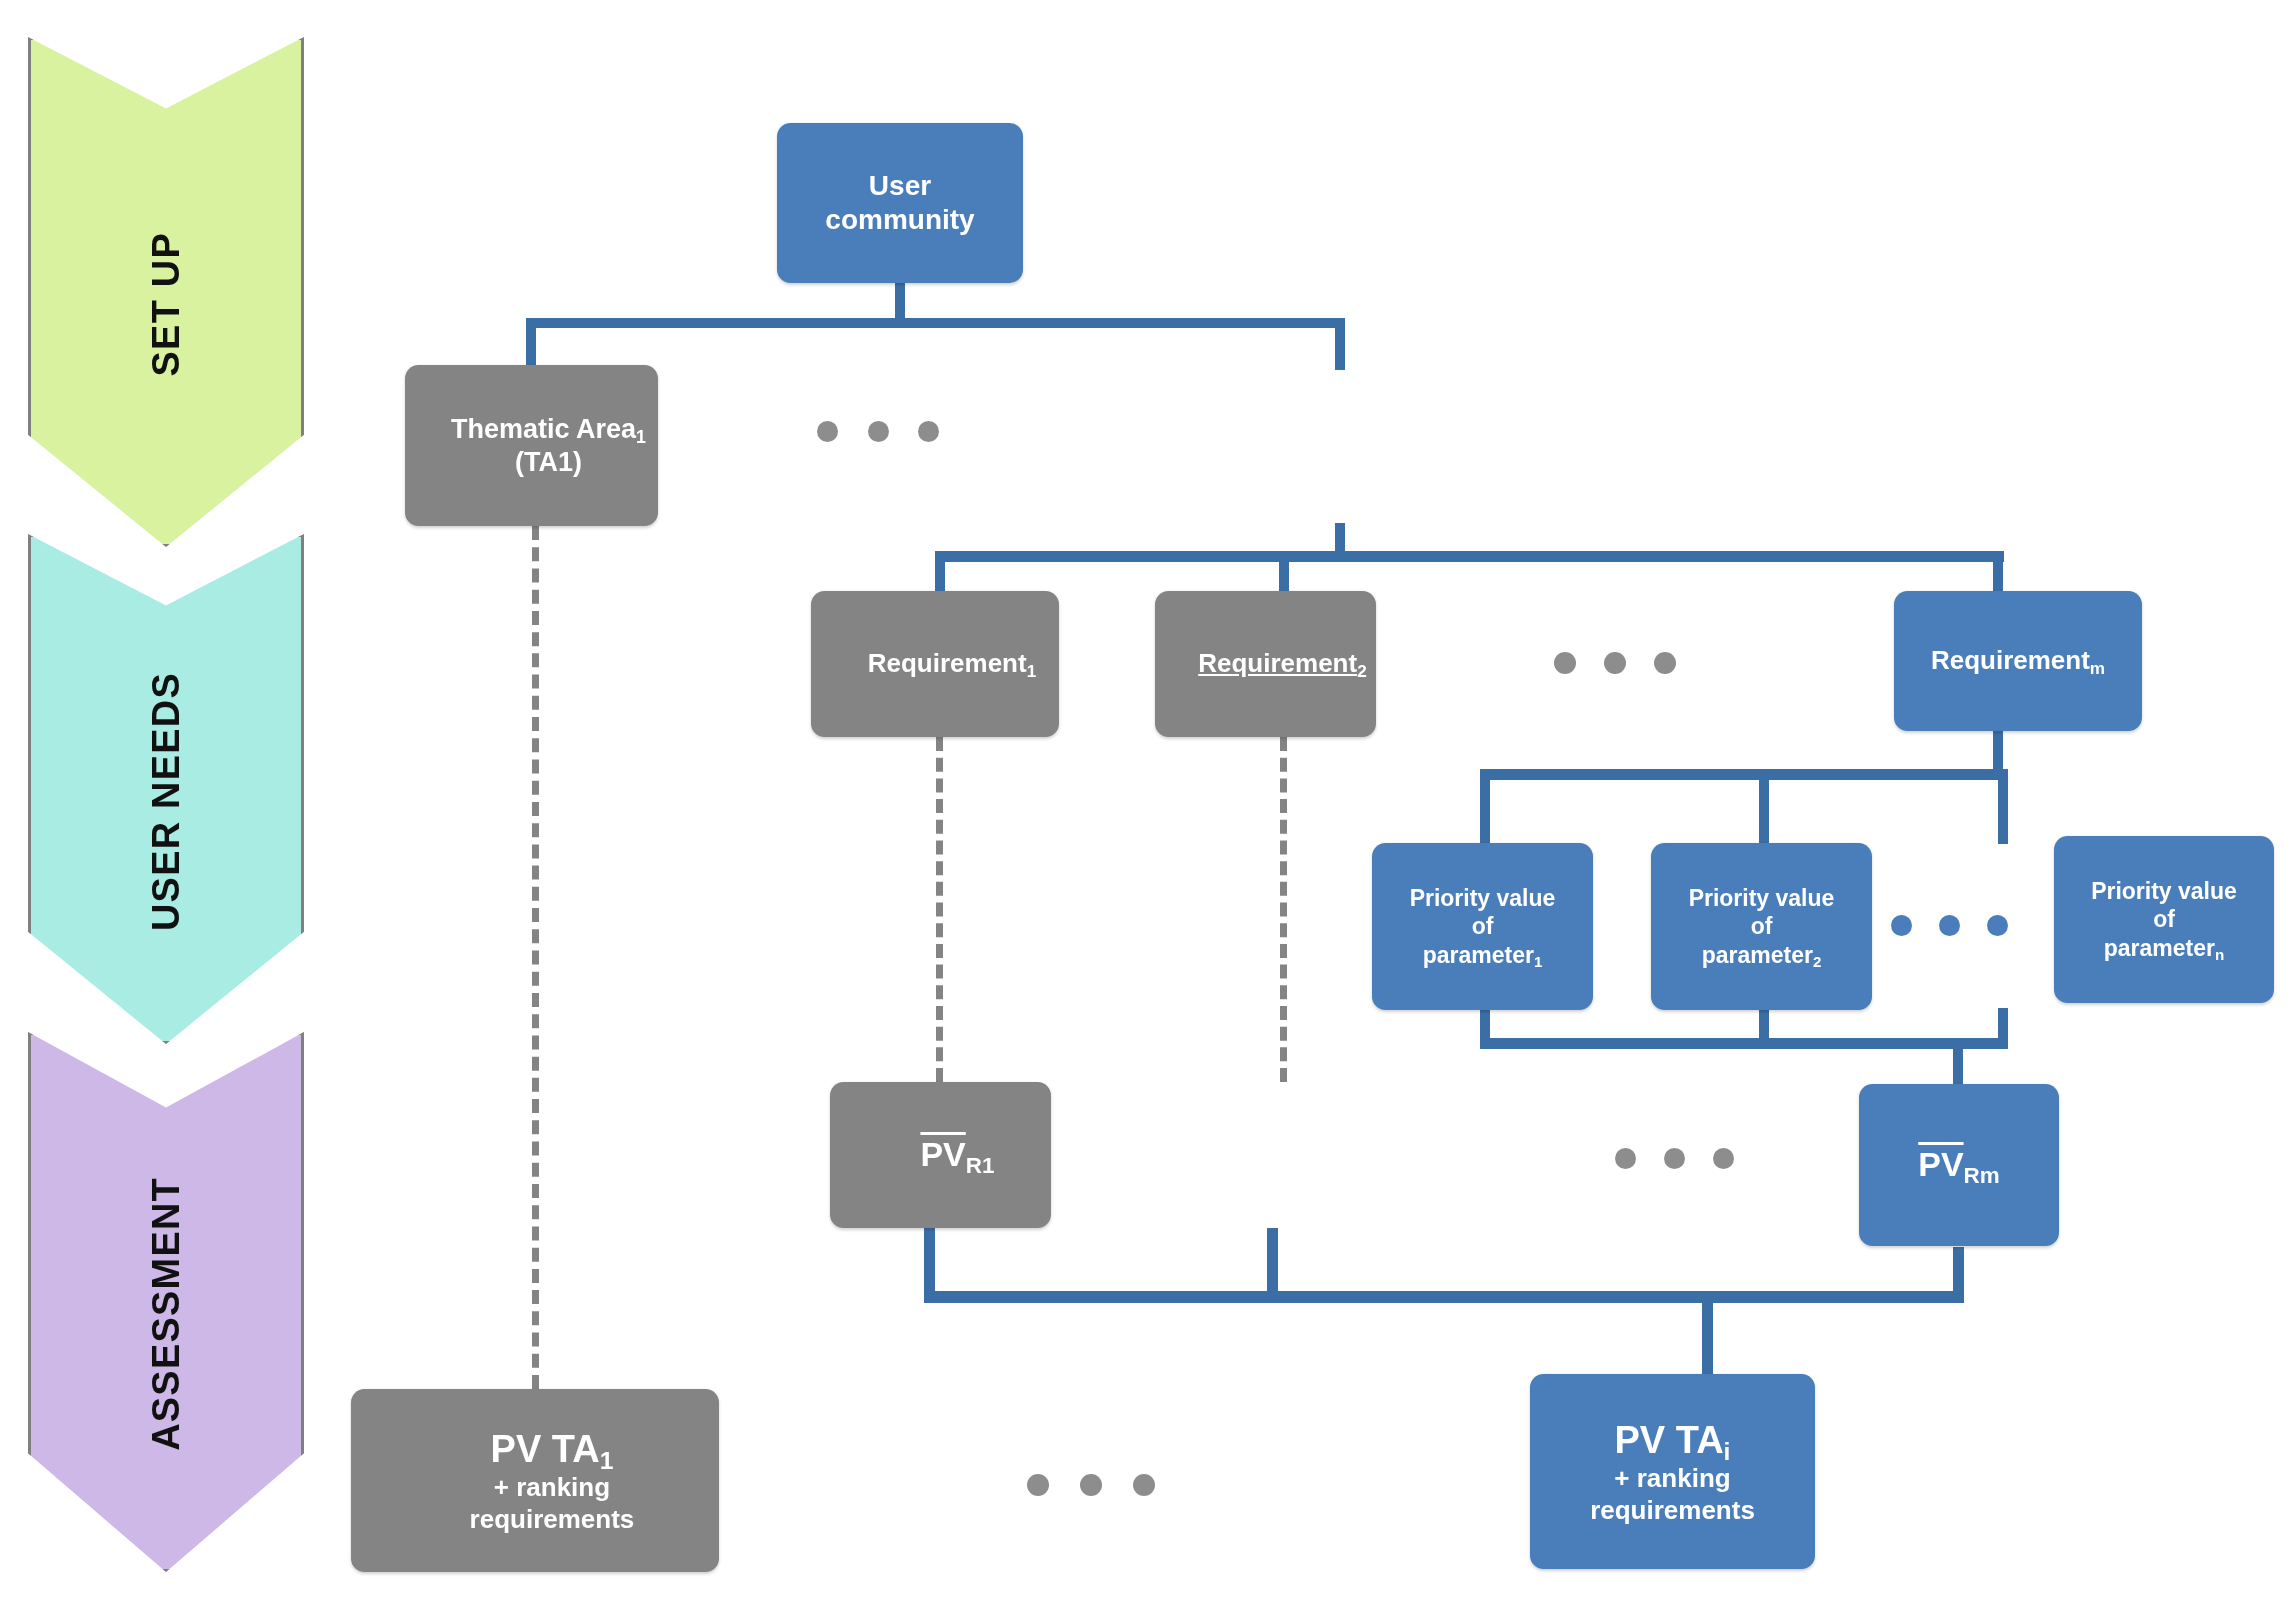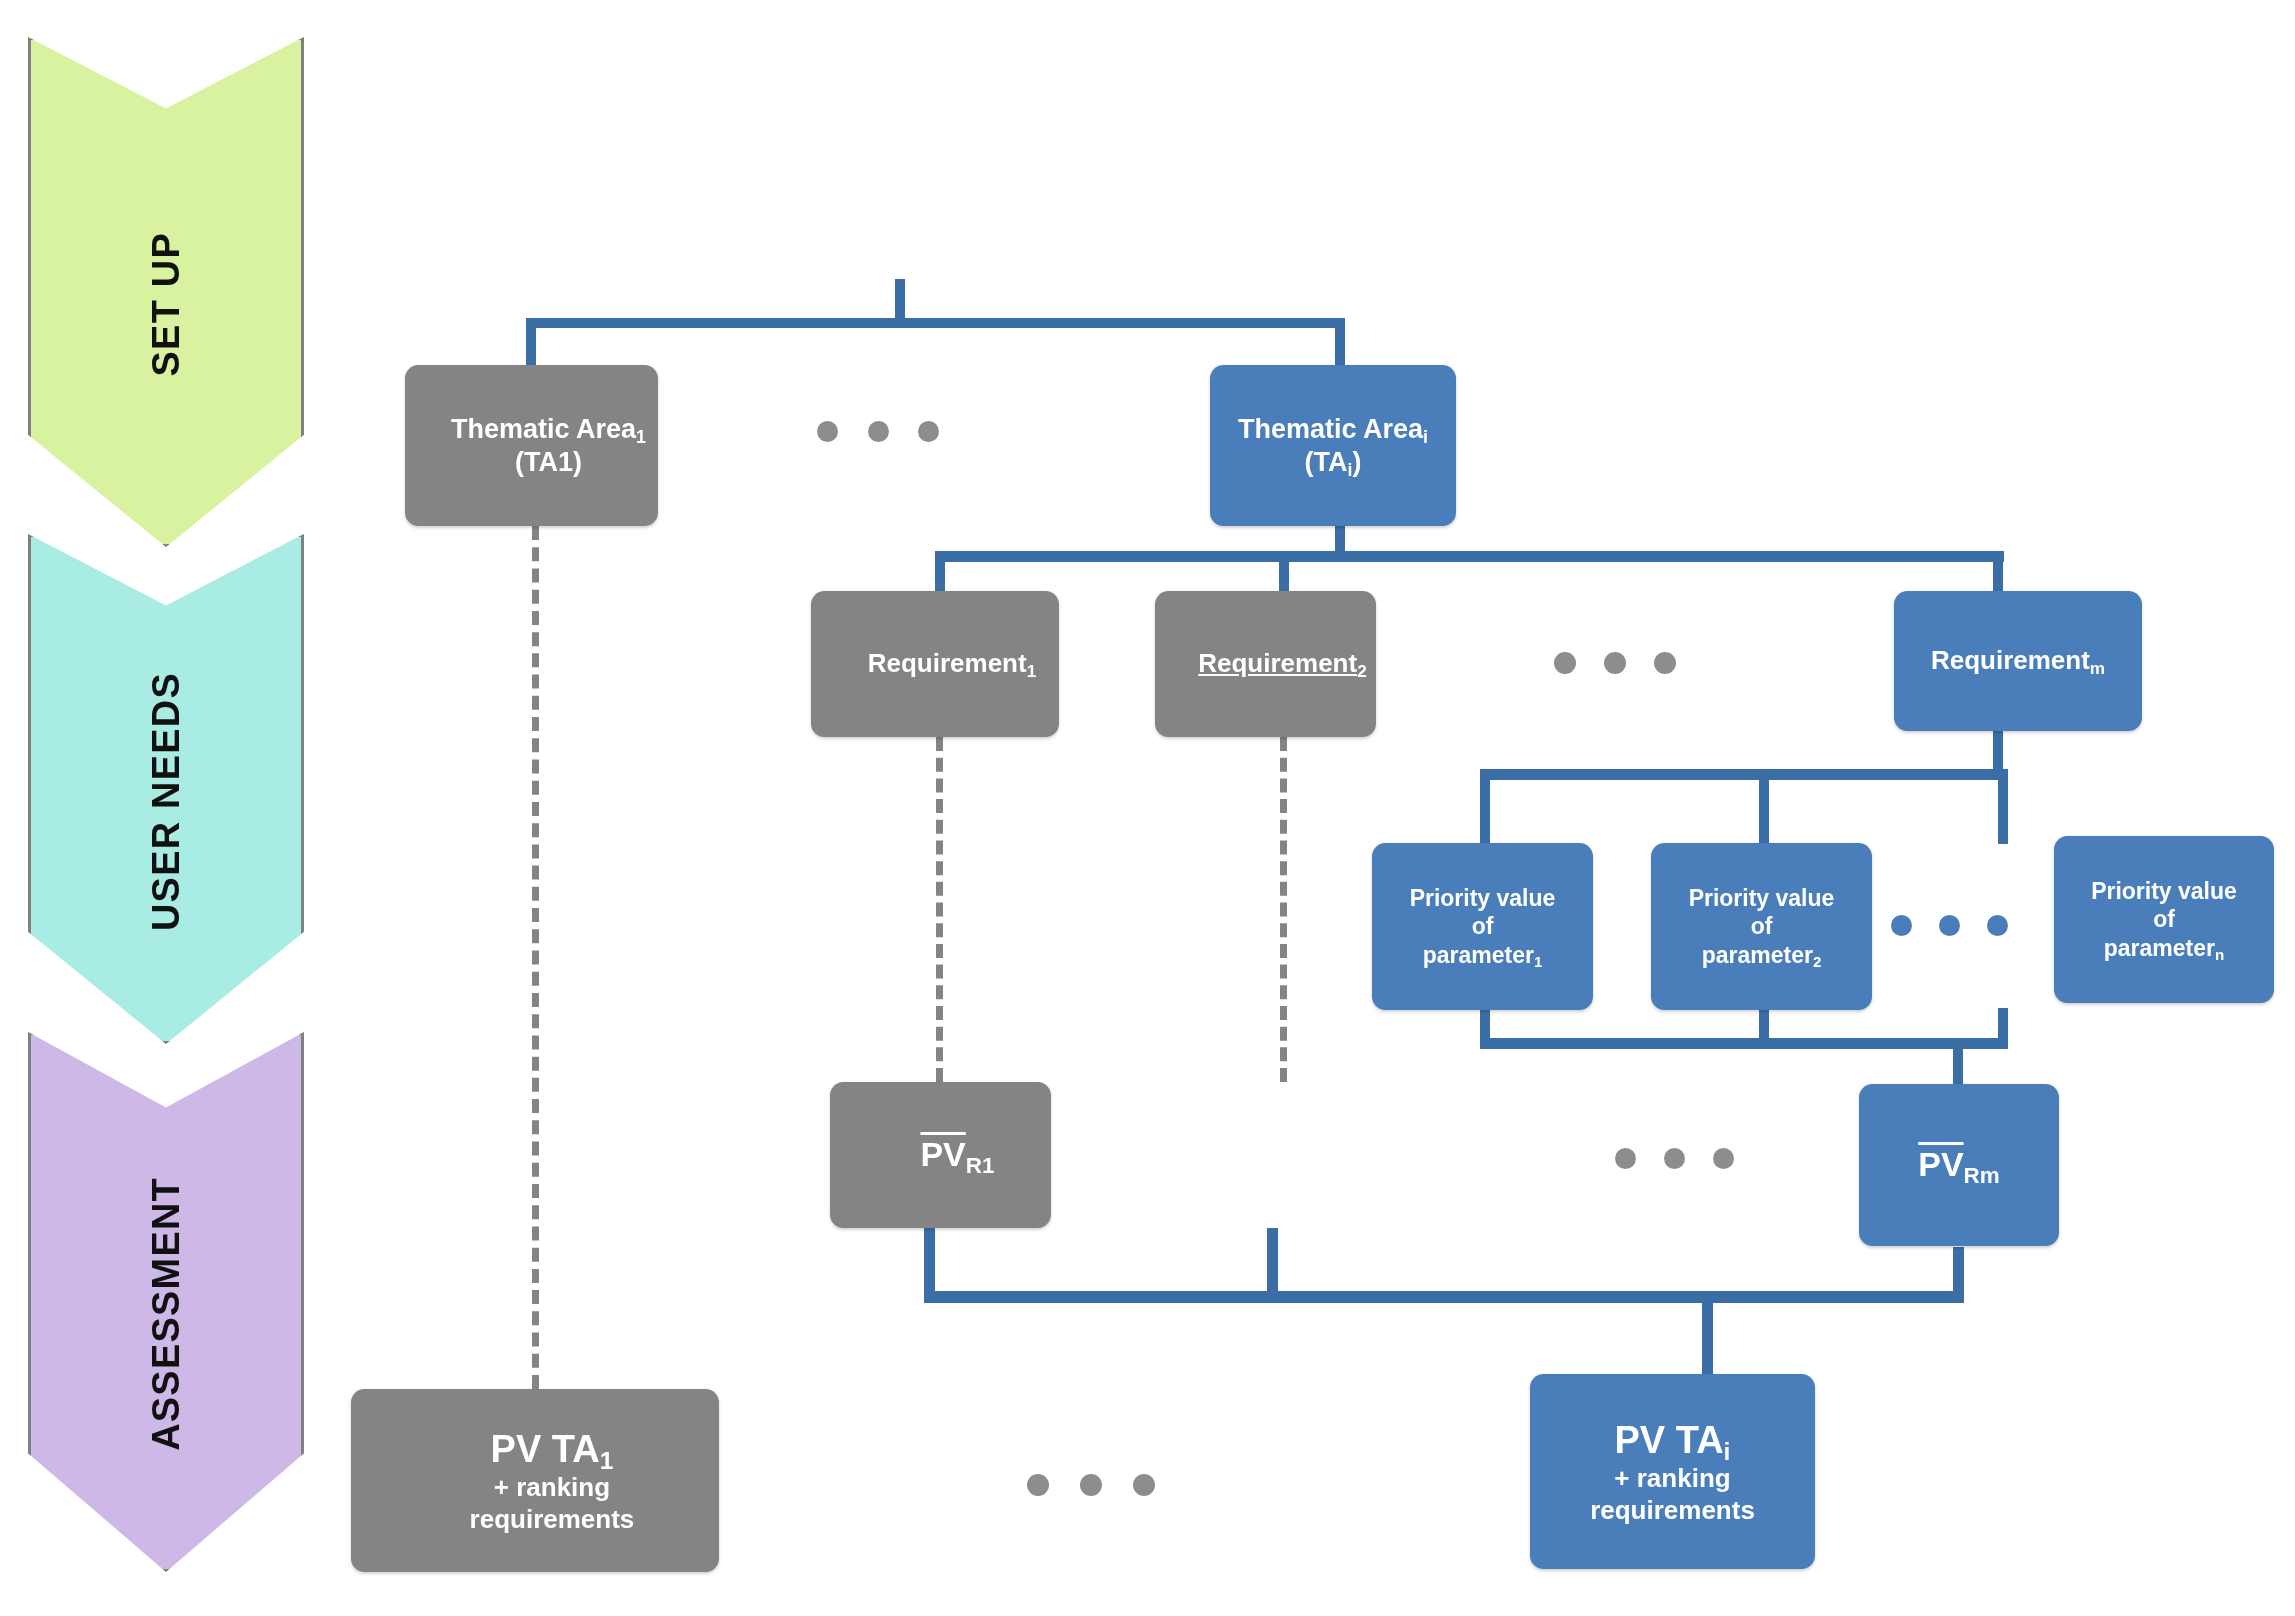--- a/index.html
+++ b/index.html
@@ -115,40 +115,40 @@
   <div class="dash" style="left:1280px;top:737px;height:345px;"></div>
 
   <div class="dash" style="left:532px;top:526px;height:863px;"></div>
 
   <div class="line" style="left:924px;top:1228px;width:11px;height:72px;"></div>
   <div class="line" style="left:1267px;top:1228px;width:11px;height:72px;"></div>
   <div class="line" style="left:1953px;top:1247px;width:11px;height:55px;"></div>
   <div class="line" style="left:924px;top:1291px;width:1040px;height:12.3px;"></div>
   <div class="line" style="left:1702px;top:1291px;width:11px;height:84px;"></div>
 
+  <div class="node blue" style="left:777px;top:123px;width:246px;height:160px;font-size:28px;">
+    <div>
+      <span>User</span><br>
+      <span>community</span>
+    </div>
+  </div>
 
   <div class="node gray" style="left:405px;top:365px;width:253px;height:161px;font-size:27px;">
     <div>
       <span>Thematic Area</span><sub>1</sub><br>
       <span>(TA1)</span>
     </div>
   </div>
 
   <div class="dots" style="left:817px;top:421px;gap:29.5px;">
     <span style="width:21px;height:21px;"></span>
     <span style="width:21px;height:21px;"></span>
     <span style="width:21px;height:21px;"></span>
   </div>
 
-  <div class="node blue" style="left:1210px;top:365px;width:246px;height:161px;font-size:27px;">
-    <div>
-      <span>Thematic Area</span><sub>i</sub><br>
-      <span>(TA</span><sub>i</sub><span>)</span>
-    </div>
-  </div>
 
   <div class="node gray" style="left:811px;top:591px;width:248px;height:146px;font-size:26px;">
     <div>
       <span>Requirement</span><sub>1</sub>
     </div>
   </div>
 
   <div class="node gray" style="left:1155px;top:591px;width:221px;height:146px;font-size:26px;text-decoration:underline;">
     <div>
       <span>Requirement</span><sub>2</sub>

